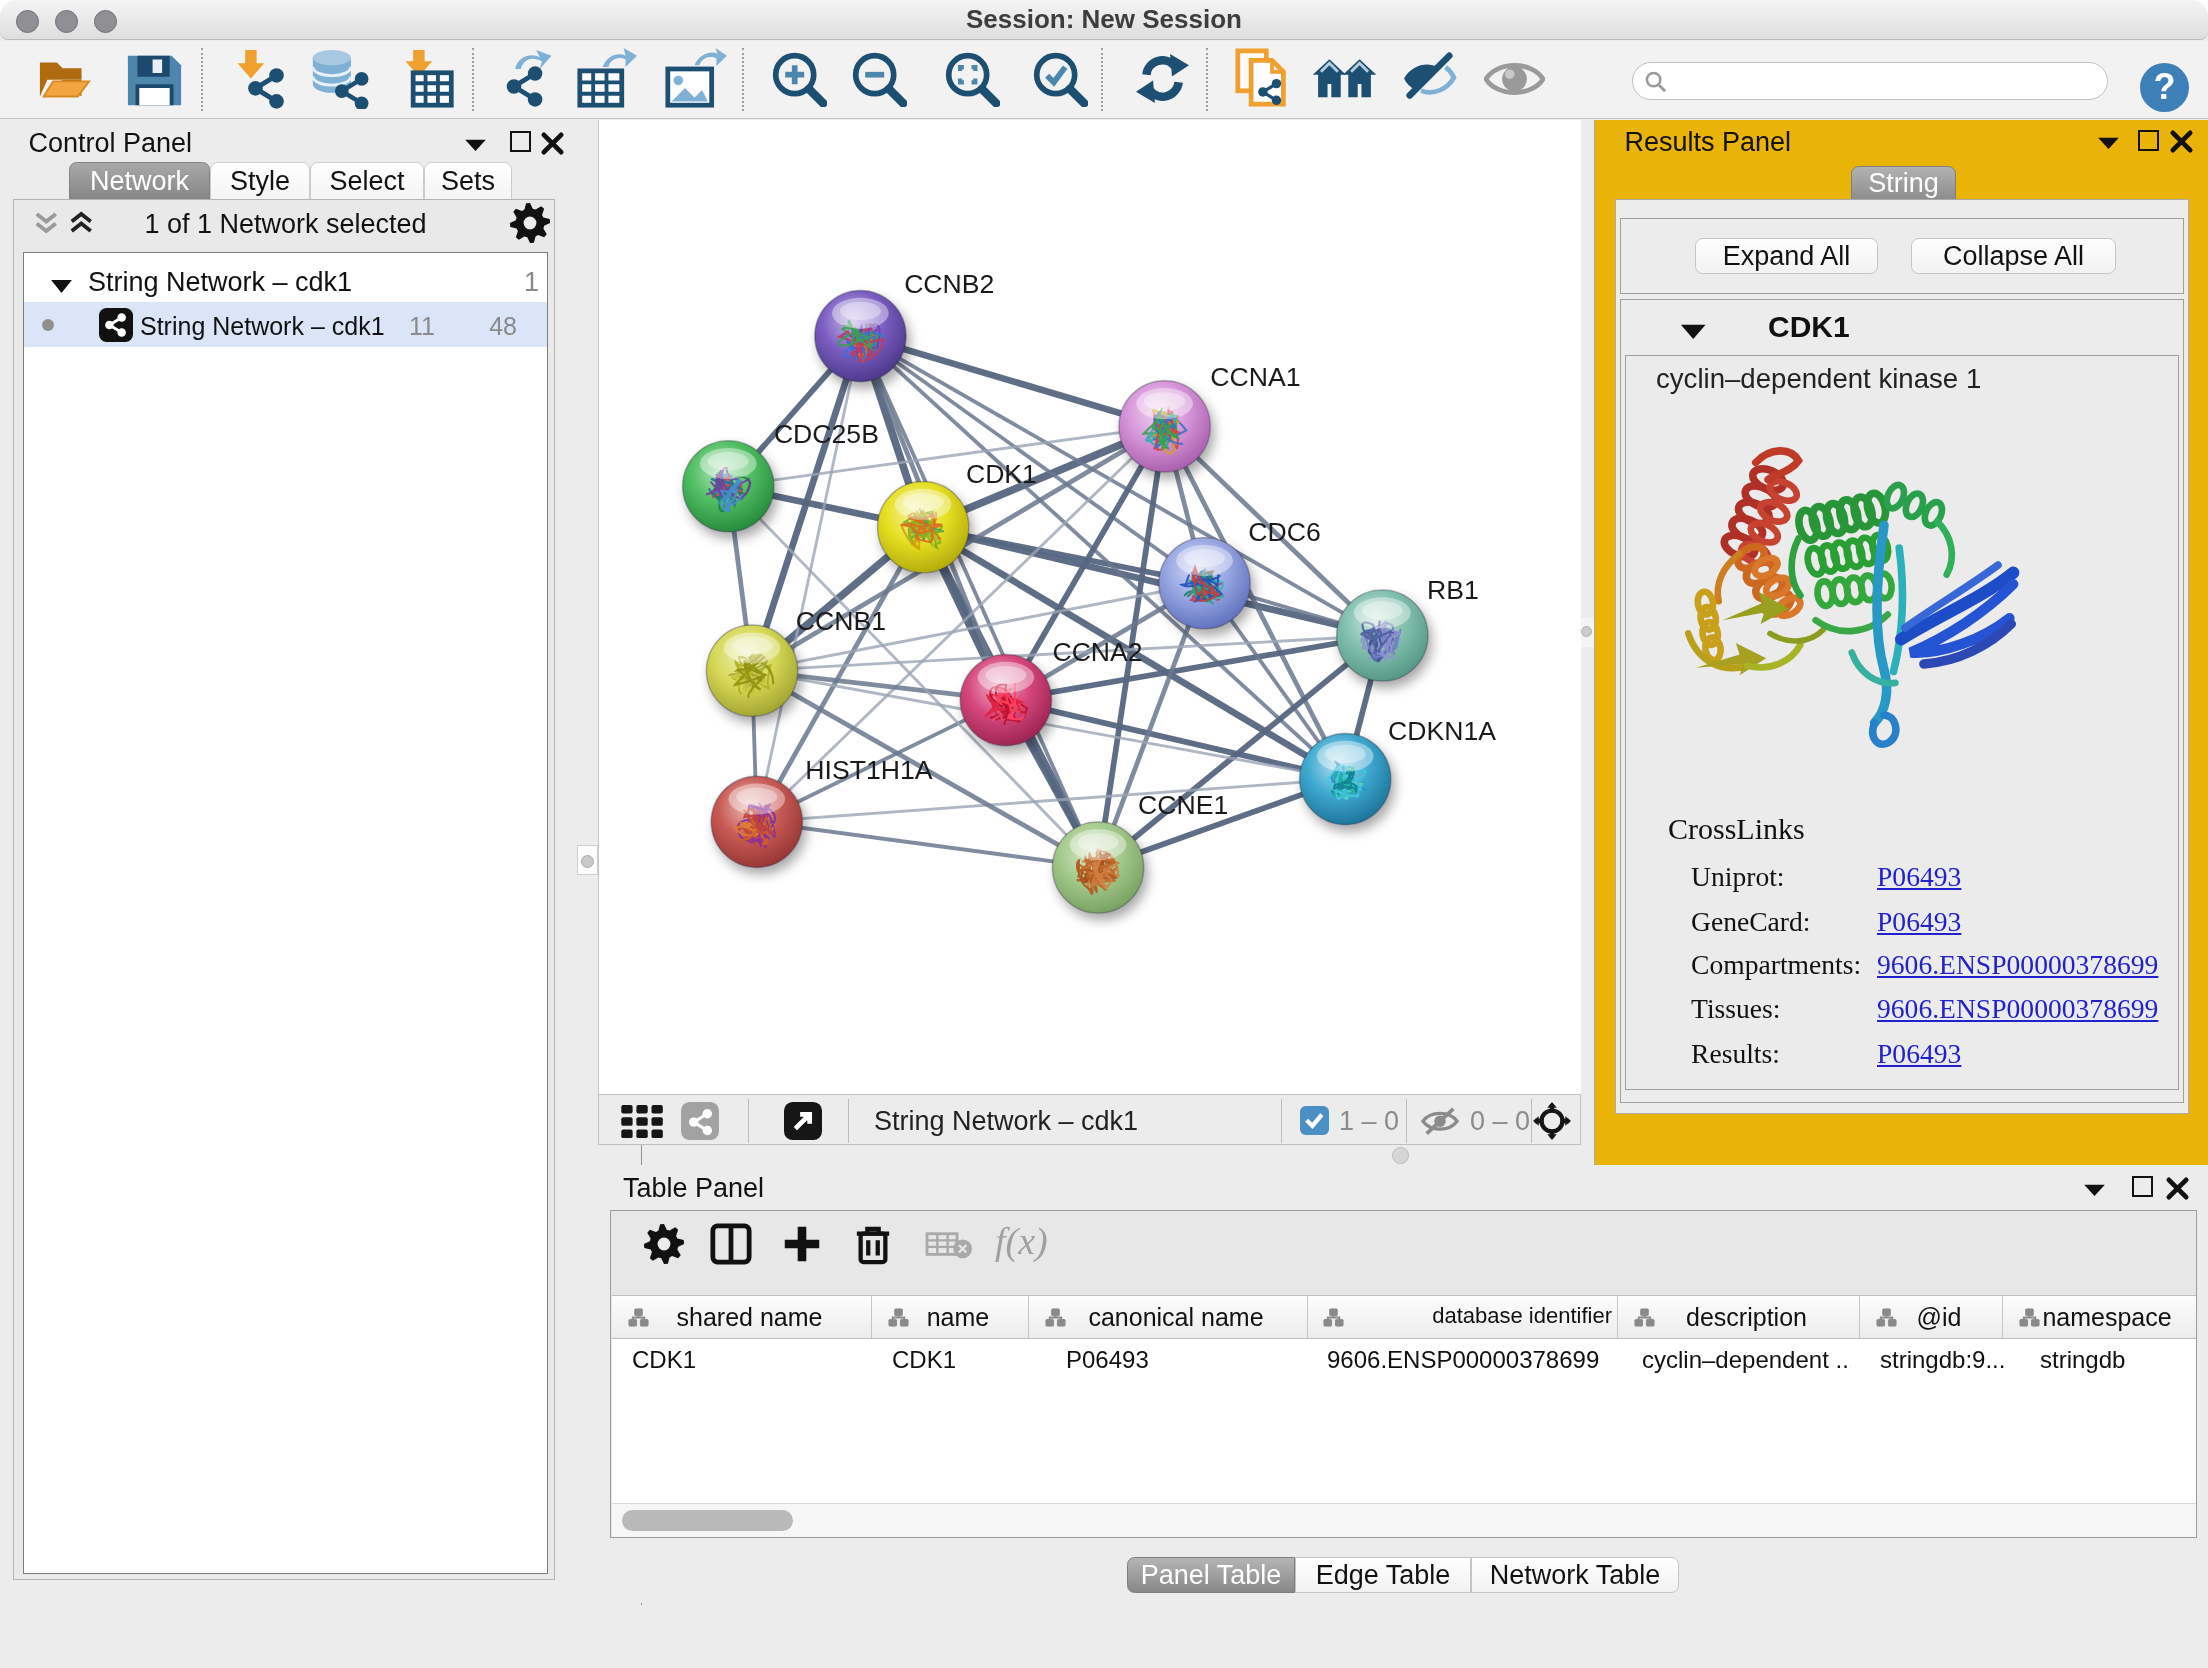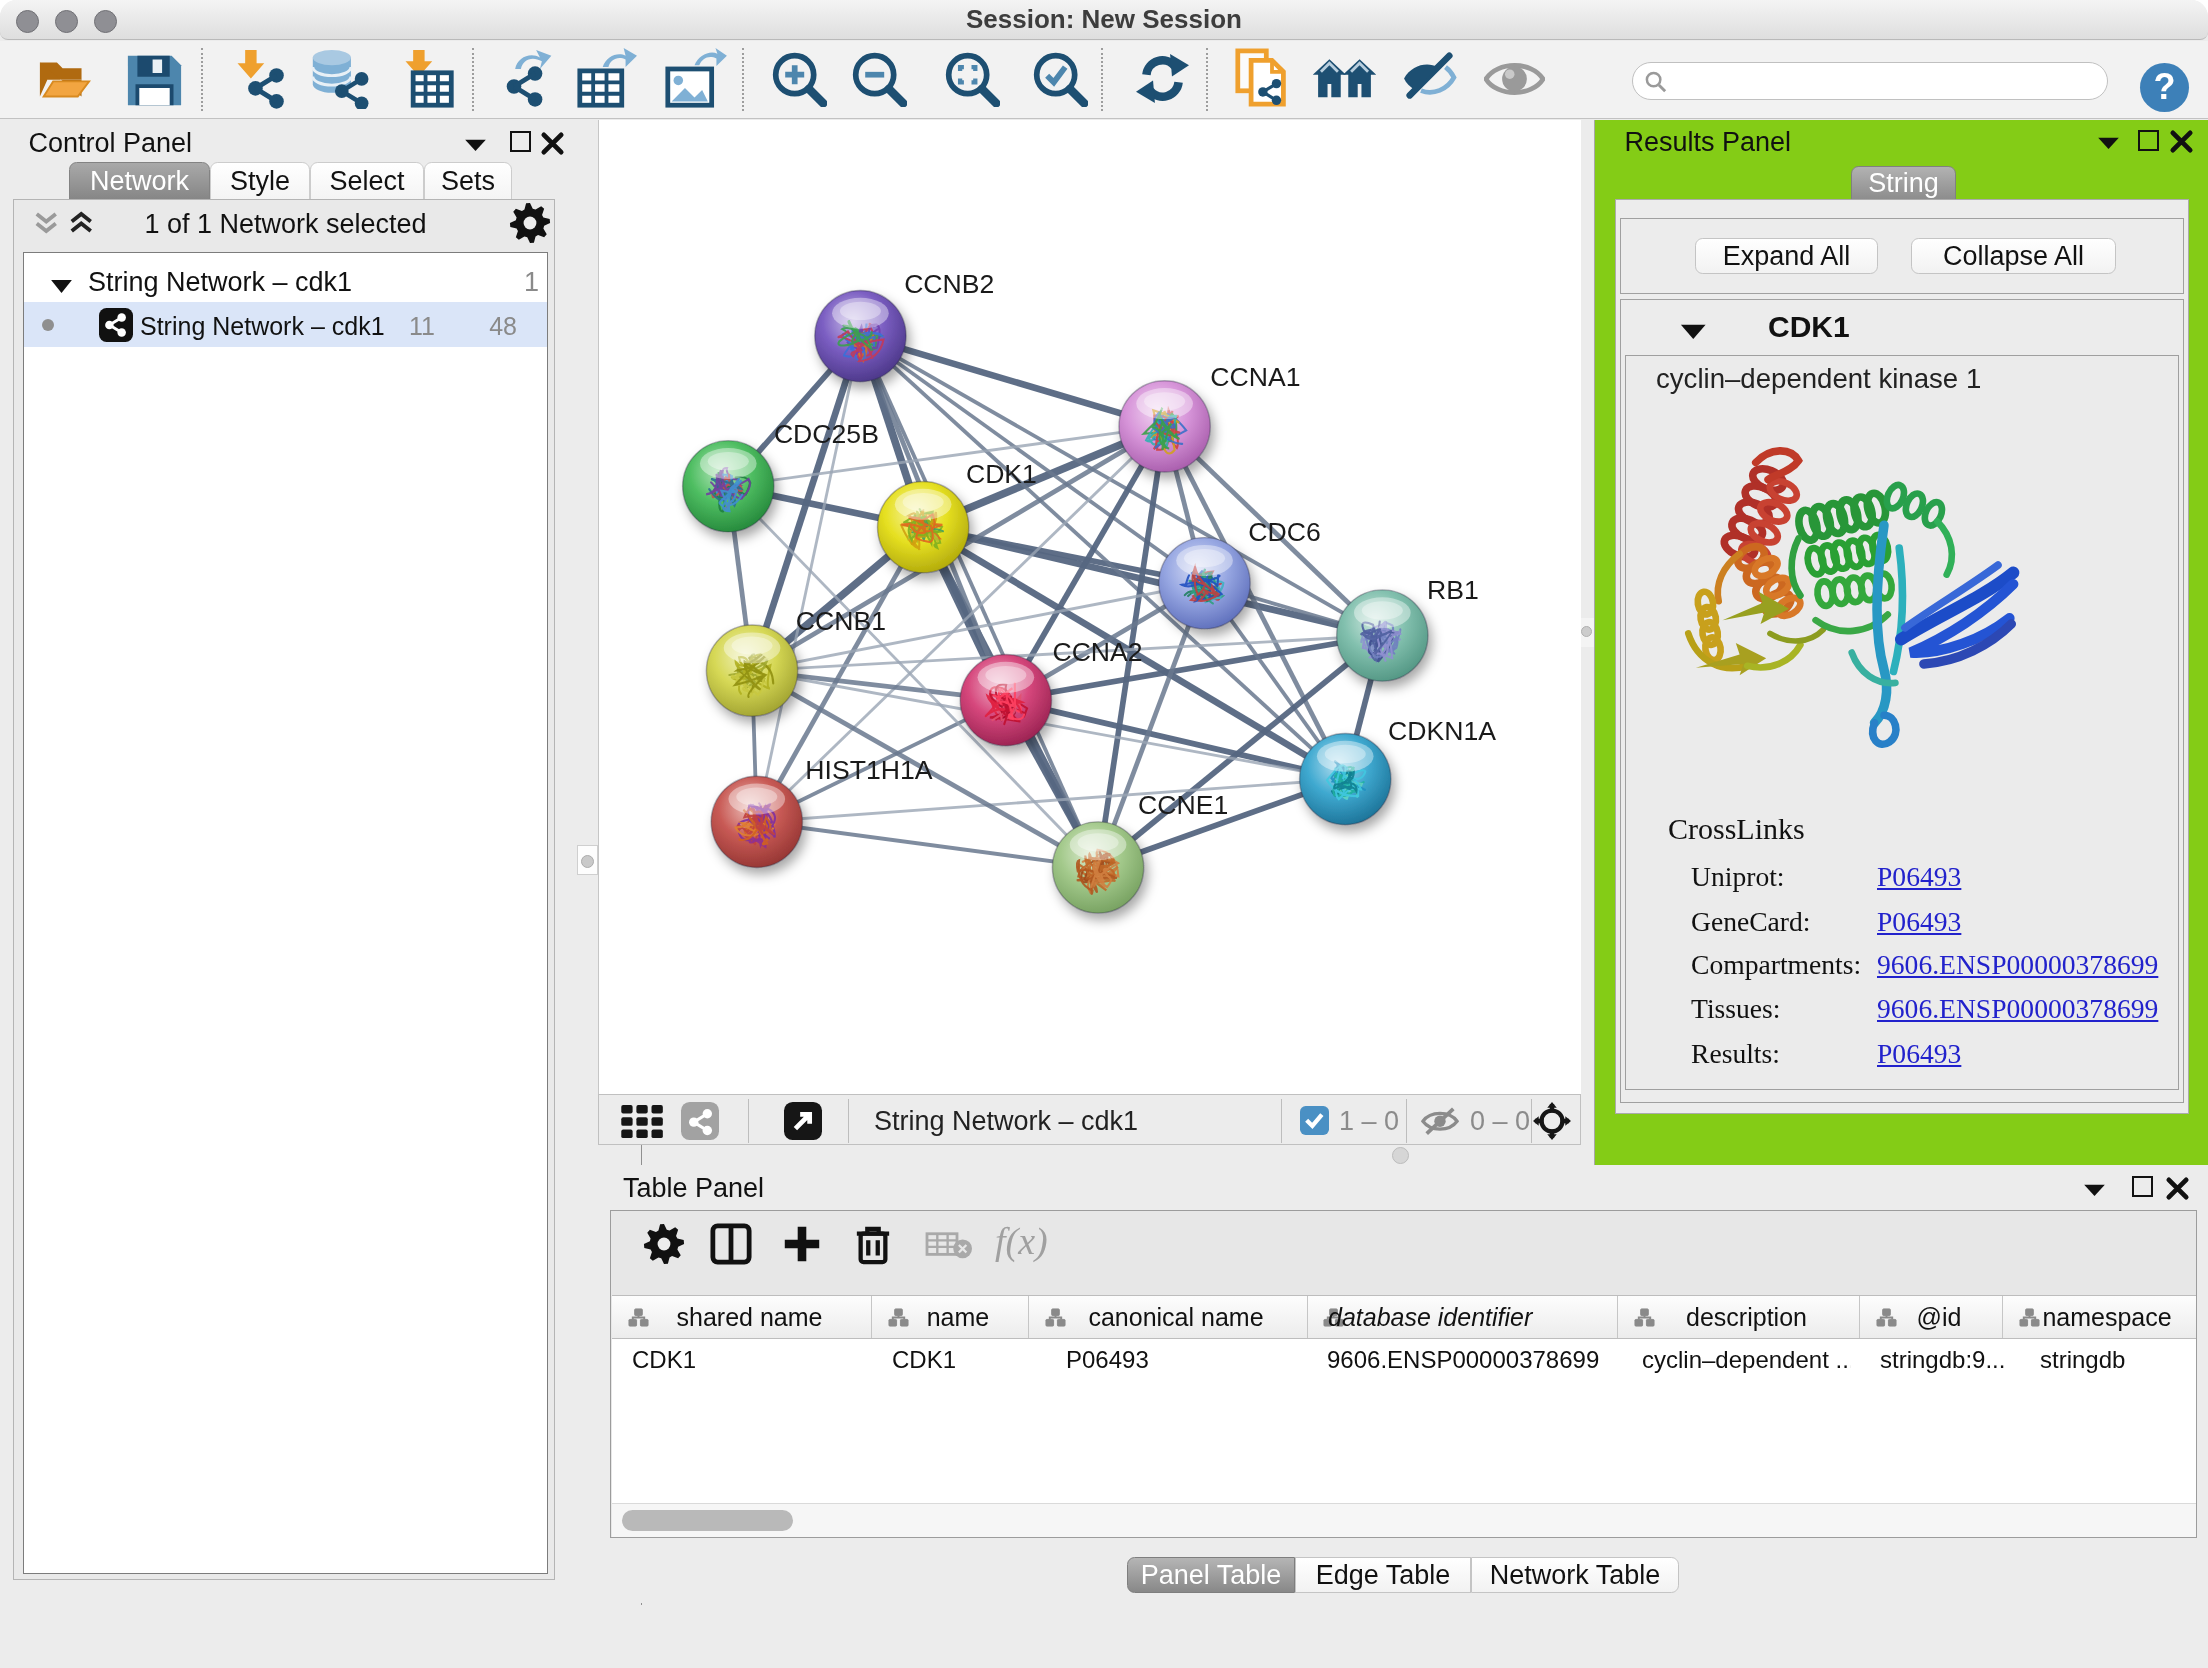--- a/index.html
+++ b/index.html
@@ -560,21 +560,21 @@
       <div class="abs" style="left:934px;top:6.7px;"><svg width="38" height="38" viewBox="0 0 40 40" style="">
           <circle cx="20" cy="20" r="11" fill="none" stroke="#161616" stroke-width="4.5"></circle>
           <path d="M20 2 V11 M20 29 V38 M2 20 H11 M29 20 H38" stroke="#161616" stroke-width="4.5"></path>
           <polygon points="20,0 15,6 25,6" fill="#161616"></polygon>
           <polygon points="20,40 15,34 25,34" fill="#161616"></polygon>
           <polygon points="0,20 6,15 6,25" fill="#161616"></polygon>
           <polygon points="40,20 34,15 34,25" fill="#161616"></polygon>
         </svg></div>
     </div>
     <div class="abs" style="left:1392px;top:1147px;width:17px;height:17px;border-radius:50%;background:#d6d6d6;border:1px solid #bcbcbc;"></div>
-    <div class="abs" style="left:1594px;top:120px;width:614px;height:1045px;background:#84cc16;border-left:1px solid #a8a8a8;">
+    <div class="abs" style="left:1594px;top:120px;width:614px;height:1045px;background:#eab308;border-left:1px solid #a8a8a8;">
       <div class="abs ptitle" style="left:29.5px;top:6.7px;">Results Panel</div>
       <svg width="25" height="15" viewBox="0 0 26 16" style="position:absolute;left:501px;top:15px">
         <polygon points="2,3 24,3 13,15" fill="#111"></polygon>
       </svg>
       <div class="abs" style="left:543px;top:9.5px;width:21px;height:21px;border:2.9px solid #111;"></div>
       <svg width="25" height="25" viewBox="0 0 26 26" style="position:absolute;left:574px;top:8.6px">
         <path d="M4 4 L22 22 M22 4 L4 22" stroke="#111" stroke-width="5" stroke-linecap="round"></path>
       </svg>
       <div class="abs" style="left:256px;top:46px;width:105px;height:34px;background:linear-gradient(#b2b2b2,#8d8d8d);border:1px solid #808080;border-radius:7.6px 7.6px 0 0;color:#fff;font-size:27px;text-align:center;line-height:33px;">String</div>
       <div class="abs" style="left:20px;top:79px;width:574px;height:915px;background:#ececec;border:1px solid #ababab;"></div>
@@ -717,21 +717,21 @@
             <path d="M11 9 V11 M5 13 V11 H17 V13" stroke-width="2" fill="none"></path>
           </svg>
           <div class="abs" style="left:438px;top:6.7px;width:252px;text-align:center;font-size:25px;color:#111;">canonical name</div>
           <div class="abs" style="left:695px;top:0;width:311px;height:44px;border-right:1px solid #c6c6c6;"></div>
           <svg width="21" height="21" viewBox="0 0 22 22" style="position:absolute;left:711px;top:11.4px;fill:#8a8a8a;stroke:#8a8a8a;">
             <rect x="7" y="2" width="8" height="7" rx="1"></rect>
             <rect x="1" y="13" width="8" height="7" rx="1"></rect>
             <rect x="13" y="13" width="8" height="7" rx="1"></rect>
             <path d="M11 9 V11 M5 13 V11 H17 V13" stroke-width="2" fill="none"></path>
           </svg>
-          <div class="abs" style="left:716px;top:6.7px;width:284px;text-align:left;font-size:25px;color:#111;font-style:italic;">database identifier</div>
+          <div class="abs" style="left:716px;top:6.7px;width:284px;text-align:right;font-size:22px;color:#111;">database identifier</div>
           <div class="abs" style="left:1006px;top:0;width:242px;height:44px;border-right:1px solid #c6c6c6;"></div>
           <svg width="21" height="21" viewBox="0 0 22 22" style="position:absolute;left:1022px;top:11.4px;fill:#8a8a8a;stroke:#8a8a8a;">
             <rect x="7" y="2" width="8" height="7" rx="1"></rect>
             <rect x="1" y="13" width="8" height="7" rx="1"></rect>
             <rect x="13" y="13" width="8" height="7" rx="1"></rect>
             <path d="M11 9 V11 M5 13 V11 H17 V13" stroke-width="2" fill="none"></path>
           </svg>
           <div class="abs" style="left:1027px;top:6.7px;width:215px;text-align:center;font-size:25px;color:#111;">description</div>
           <div class="abs" style="left:1248px;top:0;width:143px;height:44px;border-right:1px solid #c6c6c6;"></div>
           <svg width="21" height="21" viewBox="0 0 22 22" style="position:absolute;left:1264px;top:11.4px;fill:#8a8a8a;stroke:#8a8a8a;">

